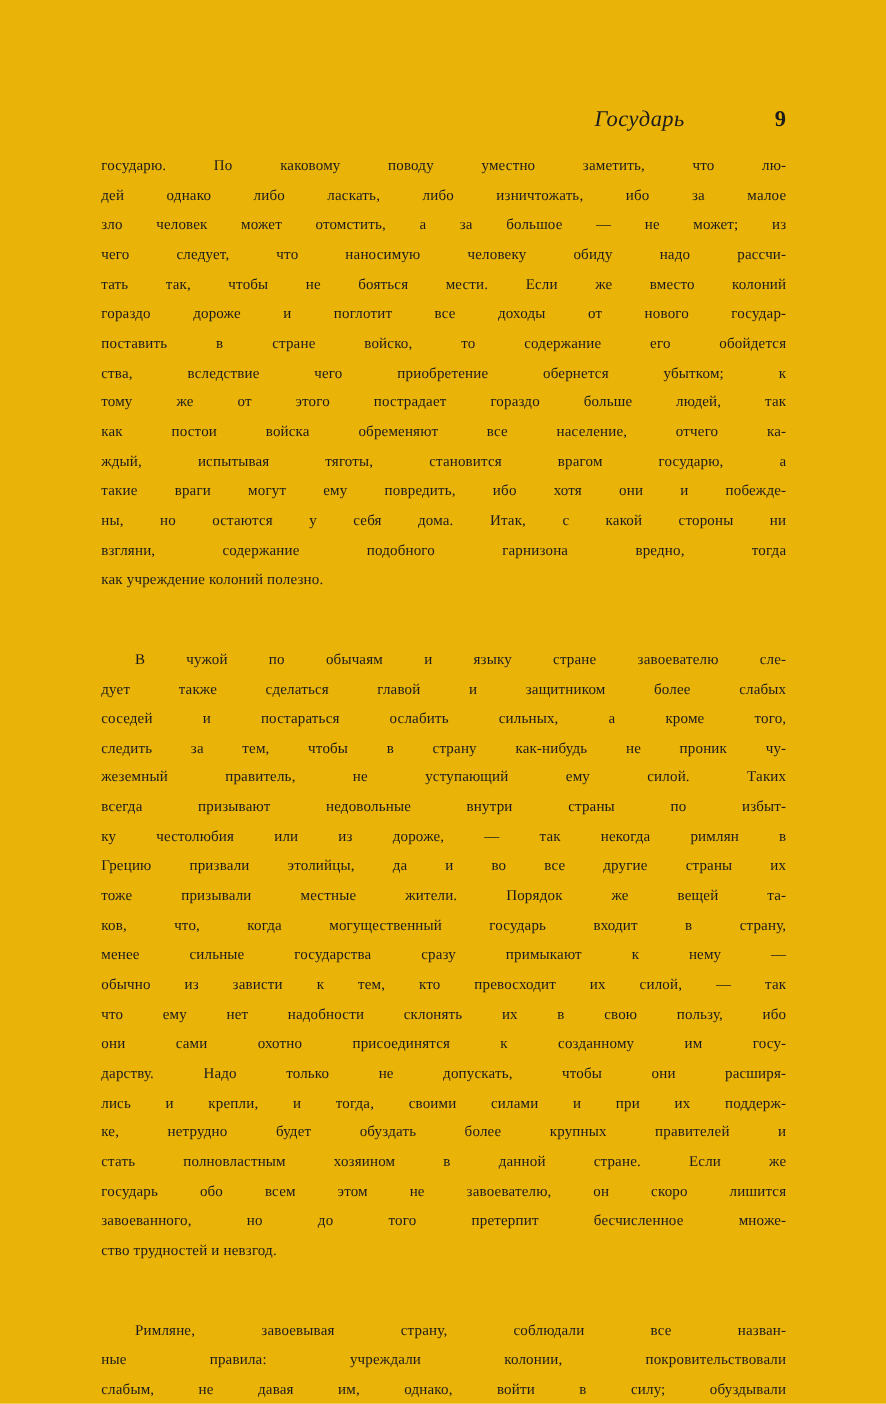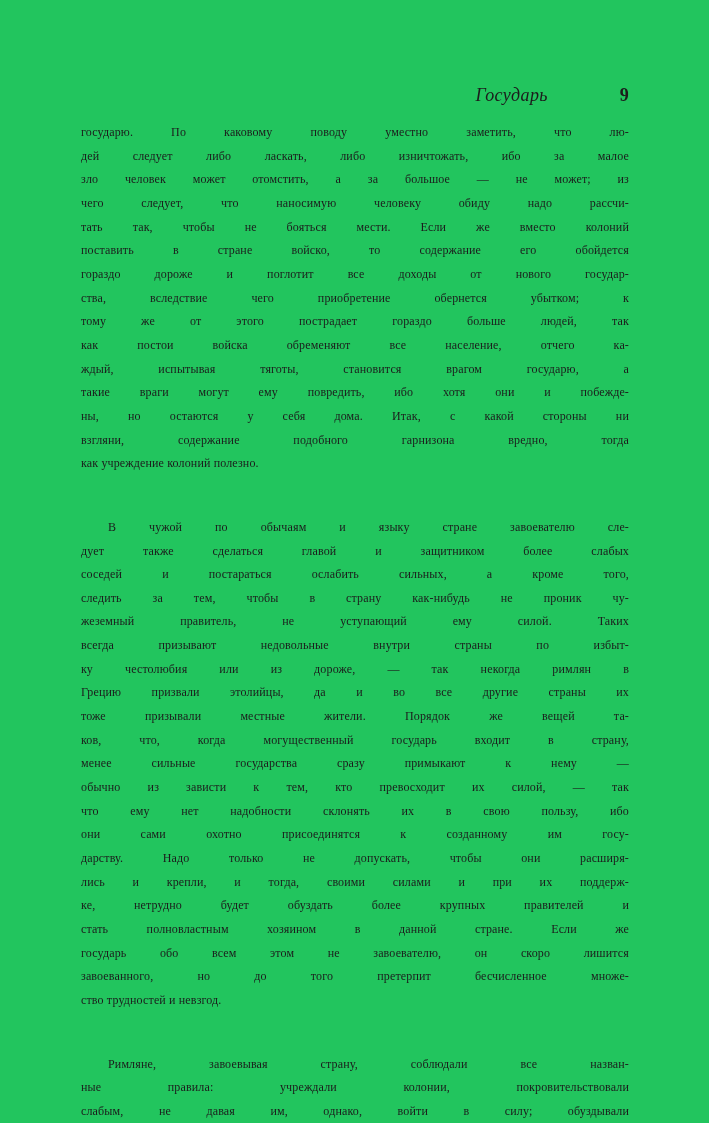--- a/index.html
+++ b/index.html
@@ -12,21 +12,21 @@
     height: 1123px;
     overflow: hidden;
     font-family: "Liberation Serif", "DejaVu Serif", serif;
     color: #1c1c1c;
   }
   .page {
     width: 709px;
     height: 1123px;
     box-sizing: border-box;
     padding: 84px 80px 0 81px;
-    background: #22c55e;
+    background: #eab308;
   }
   .running-header {
     display: flex;
     justify-content: flex-end;
     align-items: baseline;
     font-size: 18px;
     line-height: 22px;
     margin-bottom: 15px;
   }
   .running-header .title {
@@ -63,26 +63,26 @@
 <body>
 
 <div class="page">
   <div class="running-header">
     <span class="title">Государь</span>
     <span class="pagenum">9</span>
   </div>
   <div class="text-block" id="text-block">
       <div class="paragraph">
         <div class="line justify">государю. По каковому поводу уместно заметить, что лю-</div>
-        <div class="line justify">дей следует либо ласкать, либо изничтожать, ибо за малое</div>
+        <div class="line justify">дей однако либо ласкать, либо изничтожать, ибо за малое</div>
         <div class="line justify">зло человек может отомстить, а за большое — не может; из</div>
         <div class="line justify">чего следует, что наносимую человеку обиду надо рассчи-</div>
         <div class="line justify">тать так, чтобы не бояться мести. Если же вместо колоний</div>
+        <div class="line justify">гораздо дороже и поглотит все доходы от нового государ-</div>
         <div class="line justify">поставить в стране войско, то содержание его обойдется</div>
-        <div class="line justify">гораздо дороже и поглотит все доходы от нового государ-</div>
         <div class="line justify">ства, вследствие чего приобретение обернется убытком; к</div>
         <div class="line justify">тому же от этого пострадает гораздо больше людей, так</div>
         <div class="line justify">как постои войска обременяют все население, отчего ка-</div>
         <div class="line justify">ждый, испытывая тяготы, становится врагом государю, а</div>
         <div class="line justify">такие враги могут ему повредить, ибо хотя они и побежде-</div>
         <div class="line justify">ны, но остаются у себя дома. Итак, с какой стороны ни</div>
         <div class="line justify">взгляни, содержание подобного гарнизона вредно, тогда</div>
         <div class="line">как учреждение колоний полезно.</div>
       </div>
       <div class="paragraph">

